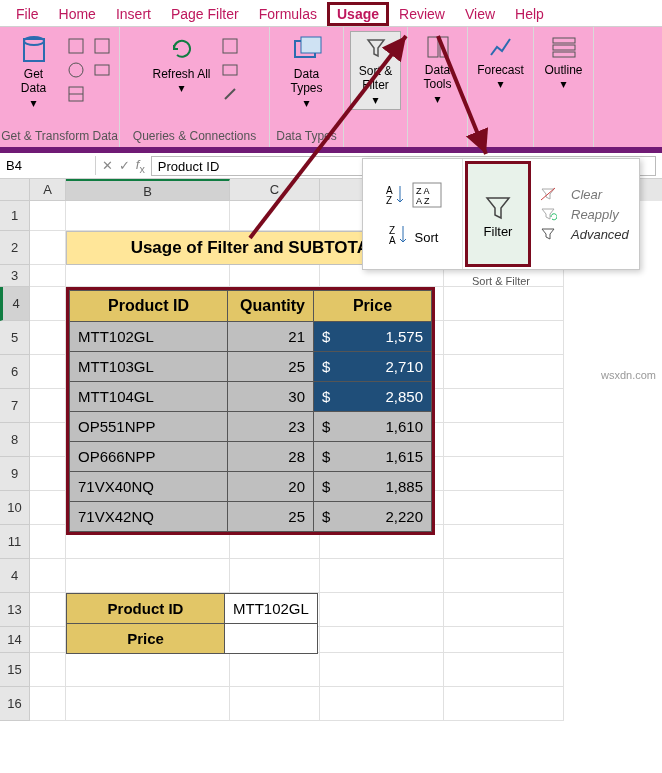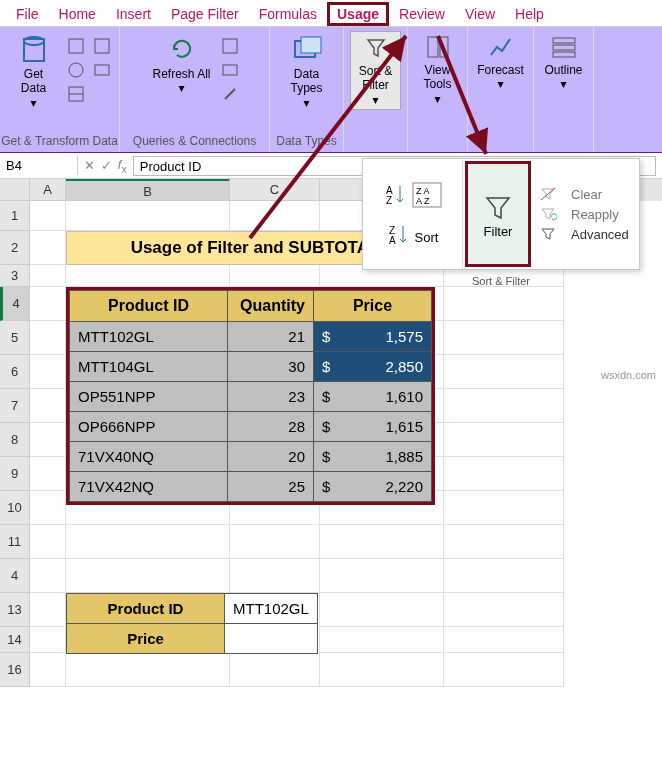--- a/index.html
+++ b/index.html
@@ -5,32 +5,32 @@
 * { box-sizing: border-box; font-family: "Segoe UI", Arial, sans-serif; }
 body { margin: 0; background: #fff; width: 662px; height: 773px; position: relative; overflow: hidden; }
 
 
 .tabs { display: flex; padding: 2px 6px 0; border-bottom: 1px solid #d0d0d0; background: #fff; font-size: 14px; }
 .tab { padding: 4px 10px; cursor: pointer; color: #be185d; }
 .tab.active { border-bottom: 3px solid #107c41; font-weight: 600; }
 .tab.hilite { border: 3px solid #7a0a1e; padding: 1px 7px; }
 
 
-.ribbon { display: flex; background: #c4b5fd; border-bottom: 1px solid #701a75; height: 126px; }
+.ribbon { display: flex; background: #f9a8d4; border-bottom: 6px solid #701a75; height: 126px; }
 .group { border-right: 1px solid #d9d9d9; padding: 4px 6px 2px; display: flex; flex-direction: column; justify-content: space-between; align-items: center; }
 .group-label { font-size: 12px; color: #555; padding: 2px 0; text-align: center; white-space: nowrap; }
 .group-body { display: flex; align-items: flex-start; gap: 4px; flex: 1; }
 .big-btn { display: flex; flex-direction: column; align-items: center; justify-content: center; font-size: 12px; text-align: center; padding: 2px 4px; cursor: pointer; line-height: 1.2; }
 .big-btn svg { margin-bottom: 2px; }
 .small-col { display: flex; flex-direction: column; gap: 2px; padding-top: 4px; }
 .small-btn { width: 22px; height: 22px; display: flex; align-items: center; justify-content: center; cursor: pointer; }
 
 
 .fbar { display: flex; align-items: center; border-bottom: 1px solid #d0d0d0; height: 26px; font-size: 13px; }
-.namebox { width: 78px; padding: 2px 6px; border-right: 1px solid #d0d0d0; }
+.namebox { width: 96px; padding: 2px 6px; border-right: 1px solid #d0d0d0; }
 .fx-controls { display: flex; align-items: center; gap: 6px; padding: 0 6px; color: #888; }
 .fx-input { flex: 1; padding: 2px 6px; border: 1px solid #bbb; background: #fff; margin: 2px 6px 2px 0; height: 20px; line-height: 16px; }
 
 
 .grid { position: relative; }
 .colheads { display: flex; background: #e6e6e6; height: 22px; font-size: 13px; }
 .corner { width: 30px; border-right: 1px solid #ccc; border-bottom: 1px solid #ccc; background: #e6e6e6; }
 .ch { border-right: 1px solid #ccc; border-bottom: 1px solid #ccc; text-align: center; line-height: 22px; color: #333; }
 .rowhead { width: 30px; background: #e6e6e6; border-right: 1px solid #ccc; border-bottom: 1px solid #ccc; text-align: center; font-size: 13px; color: #333; display: flex; align-items: center; justify-content: center; }
 .row { display: flex; height: 34px; }
@@ -60,21 +60,21 @@
 .lookup table { border-collapse: collapse; }
 .lookup th { background: #e2c667; font-weight: 700; font-size: 15px; padding: 6px 8px; border: 1px solid #555; text-align: center; width: 158px; }
 .lookup td { background: #fff; font-size: 15px; padding: 6px 8px; border: 1px solid #555; width: 86px; }
 
 
 .popup { position: absolute; left: 362px; top: 158px; width: 278px; height: 112px; background: #fff; border: 1px solid #c8c8c8; box-shadow: 2px 2px 6px rgba(0,0,0,0.2); display: flex; z-index: 10; }
 .popup-left { width: 100px; display: flex; flex-direction: column; align-items: center; justify-content: center; gap: 4px; border-right: 1px solid #e0e0e0; }
 .sort-pair { display: flex; gap: 6px; align-items: flex-start; padding: 6px; }
 .popup-filter { width: 66px; display: flex; flex-direction: column; align-items: center; justify-content: center; border: 3px solid #7a0a1e; margin: 2px; background: #e8f2ea; }
 .popup-right { flex: 1; display: flex; flex-direction: column; justify-content: center; gap: 4px; padding: 4px 6px; font-size: 13px; color: #777; }
-.popup-right .row-i { display: flex; align-items: center; gap: 14px; }
+.popup-right .row-i { display: flex; align-items: center; gap: 14px; font-style: italic; }
 .popup-label { position: absolute; bottom: -18px; left: 0; right: 0; text-align: center; font-size: 11px; color: #555; }
 
 
 .arrow-svg { position: absolute; pointer-events: none; z-index: 20; }
 
 .watermark { position: absolute; right: 6px; bottom: 392px; font-size: 11px; color: #999; transform: none; }
 
 .rh-active { background: #d2d2d2; border-left: 3px solid #107c41; }
 .ch-active { background: #d2d2d2; border-top: 2px solid #107c41; }
 </style>
@@ -192,21 +192,21 @@
     <div class="group-label">&nbsp;</div>
   </div>
 
   <div class="group" style="width:60px">
     <div class="group-body">
       <div class="big-btn">
         <svg width="28" height="28">
             <rect x="4" y="4" width="10" height="20" fill="none" stroke="#555"></rect>
             <rect x="16" y="4" width="8" height="20" fill="none" stroke="#555"></rect>
           </svg>
-        <span>View Tools</span> ▾
+        <span>Data Tools</span> ▾
       </div>
     </div>
     <div class="group-label">&nbsp;</div>
   </div>
 
   <div class="group" style="width:66px">
     <div class="group-body">
       <div class="big-btn">
         <svg width="28" height="28">
             <path d="M4 22l6-8 5 4 8-12" fill="none" stroke="#2b6cb0" stroke-width="2"></path>
@@ -357,20 +357,28 @@
       </div>
       <div class="row" style="height:26px">
         <div class="rowhead">14</div>
         <div class="cell cA"></div>
         <div class="cell cB"></div>
         <div class="cell cC"></div>
         <div class="cell cD"></div>
         <div class="cell cE"></div>
       </div>
       <div class="row">
+        <div class="rowhead">15</div>
+        <div class="cell cA"></div>
+        <div class="cell cB"></div>
+        <div class="cell cC"></div>
+        <div class="cell cD"></div>
+        <div class="cell cE"></div>
+      </div>
+      <div class="row">
         <div class="rowhead">16</div>
         <div class="cell cA"></div>
         <div class="cell cB"></div>
         <div class="cell cC"></div>
         <div class="cell cD"></div>
         <div class="cell cE"></div>
       </div>
       <div class="dt" style="top:108px">
         <table>
 <tbody>
@@ -379,20 +387,30 @@
               <th class="qcol">Quantity</th>
               <th class="pcol">Price</th>
             </tr>
             <tr>
     <td class="idcol">MTT102GL</td>
     <td class="qcol">21</td>
     <td class="pcol sel">
                 <div class="price-wrap">
                   <span>$</span>
                   <span>1,575</span>
+                </div>
+              </td>
+            </tr>
+            <tr>
+    <td class="idcol">MTT103GL</td>
+    <td class="qcol">25</td>
+    <td class="pcol sel">
+                <div class="price-wrap">
+                  <span>$</span>
+                  <span>2,710</span>
                 </div>
               </td>
             </tr>
             <tr>
     <td class="idcol">MTT104GL</td>
     <td class="qcol">30</td>
     <td class="pcol sel">
                 <div class="price-wrap">
                   <span>$</span>
                   <span>2,850</span>

